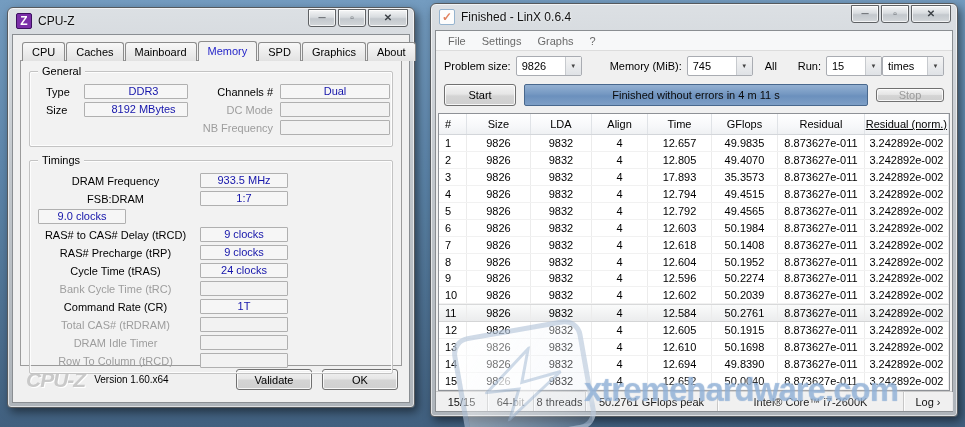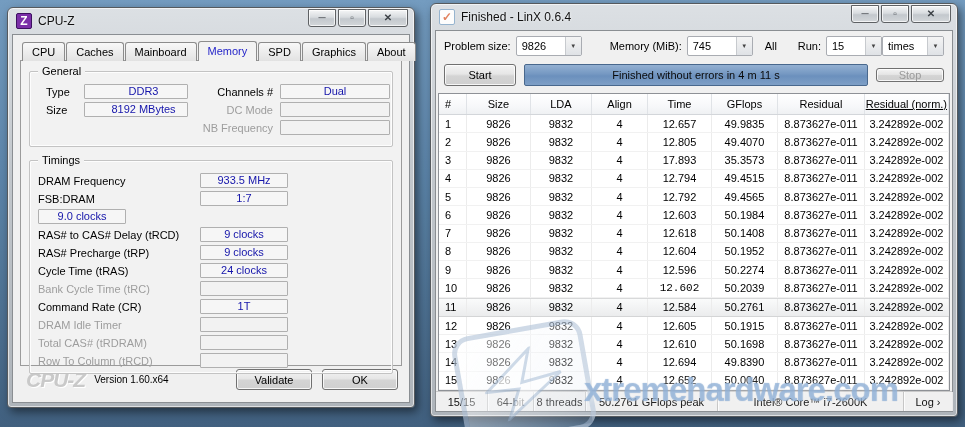--- a/index.html
+++ b/index.html
@@ -68,21 +68,21 @@
   .fbox {
     height:15px; border:1px solid #b0b0b0; background:#f6f6f6; color:#1414aa;
     font-size:11px; text-align:center; line-height:13px; border-radius:1px;
   }
   .left .fbox { width:104px;padding-left:15px; }
   .right .fbox { width:110px; }
   .frow.disabled .fbox { background:#f2f2f2; color:#9d9d9d; }
 
   #gb-timings { height:214px; margin-top:13px; }
   .trow-t { display:flex; align-items:center; height:15px; margin-bottom:3px; }
-  .trow-t .flabel { flex:1; text-align:left; padding-right:7px; }
+  .trow-t .flabel { flex:1; text-align:center; padding-right:7px; }
   .trow-t .fbox { width:88px; margin-right:96px; }
   .trow-t.disabled .flabel { color:#9d9d9d; }
   .trow-t.disabled .fbox { background:#f2f2f2; }
 
   #cpuz-footer { position:absolute; left:7px; right:7px; bottom:0; height:42px;
     border-top:1px solid #c9c9c9; box-shadow:0 -1px 0 rgba(255,255,255,.9);
     display:flex; align-items:center; padding:2px 2px 6px 2px; }
   .cpuz-logo { font-size:21px; font-weight:bold; font-style:italic; color:#c9c9c9;
     letter-spacing:-1px; text-shadow:1px 1px 0 #fff; margin-left:4px; }
   .cpuz-version { margin-left:9px; font-size:10px; color:#000; flex:1; }
@@ -246,25 +246,25 @@
             </div>
             <div class="trow-t disabled">
               <div class="flabel">Bank Cycle Time (tRC)</div>
               <div class="fbox"></div>
             </div>
             <div class="trow-t">
               <div class="flabel">Command Rate (CR)</div>
               <div class="fbox">1T</div>
             </div>
             <div class="trow-t disabled">
+              <div class="flabel">Total CAS# (tRDRAM)</div>
+              <div class="fbox"></div>
+            </div>
+            <div class="trow-t disabled">
               <div class="flabel">DRAM Idle Timer</div>
-              <div class="fbox"></div>
-            </div>
-            <div class="trow-t disabled">
-              <div class="flabel">Total CAS# (tRDRAM)</div>
               <div class="fbox"></div>
             </div>
             <div class="trow-t disabled">
               <div class="flabel">Row To Column (tRCD)</div>
               <div class="fbox"></div>
             </div>
           </div>
       </div>
 
     </div>
@@ -288,20 +288,26 @@
       <div class="wbtn">
           <span>▫</span>
         </div>
       <div class="wbtn close">
           <span>✕</span>
         </div>
     </div>
   </div>
   <div class="client">
 
+    <div id="linx-menu">
+        <div class="menu-item">File</div>
+        <div class="menu-item">Settings</div>
+        <div class="menu-item">Graphs</div>
+        <div class="menu-item">?</div>
+      </div>
 
     <div id="linx-toolbar">
       <span class="tb-label">Problem size:</span>
       <div class="combo" id="combo-size">
         <span class="combo-val">9826</span>
         <span class="combo-btn">▼</span>
       </div>
       <span class="tb-label" style="margin-left:28px">Memory (MiB):</span>
       <div class="combo" id="combo-mem">
         <span class="combo-val">745</span>
@@ -425,21 +431,21 @@
             <div class="tcell" style="width: 12.5%;">12.596</div>
             <div class="tcell" style="width: 13%;">50.2274</div>
             <div class="tcell" style="width: 17%;">8.873627e-011</div>
             <div class="tcell" style="width: 16.5%;">3.242892e-002</div>
           </div>
           <div class="trow">
             <div class="tcell" style="width: 5.5%;">10</div>
             <div class="tcell" style="width: 12.5%;">9826</div>
             <div class="tcell" style="width: 12%;">9832</div>
             <div class="tcell" style="width: 11%;">4</div>
-            <div class="tcell" style="width: 12.5%; font-family: Liberation Mono, monospace;">12.602</div>
+            <div class="tcell" style="width: 12.5%;">12.602</div>
             <div class="tcell" style="width: 13%;">50.2039</div>
             <div class="tcell" style="width: 17%;">8.873627e-011</div>
             <div class="tcell" style="width: 16.5%;">3.242892e-002</div>
           </div>
           <div class="trow hl">
             <div class="tcell" style="width: 5.5%;">11</div>
             <div class="tcell" style="width: 12.5%;">9826</div>
             <div class="tcell" style="width: 12%;">9832</div>
             <div class="tcell" style="width: 11%;">4</div>
             <div class="tcell" style="width: 12.5%;">12.584</div>

